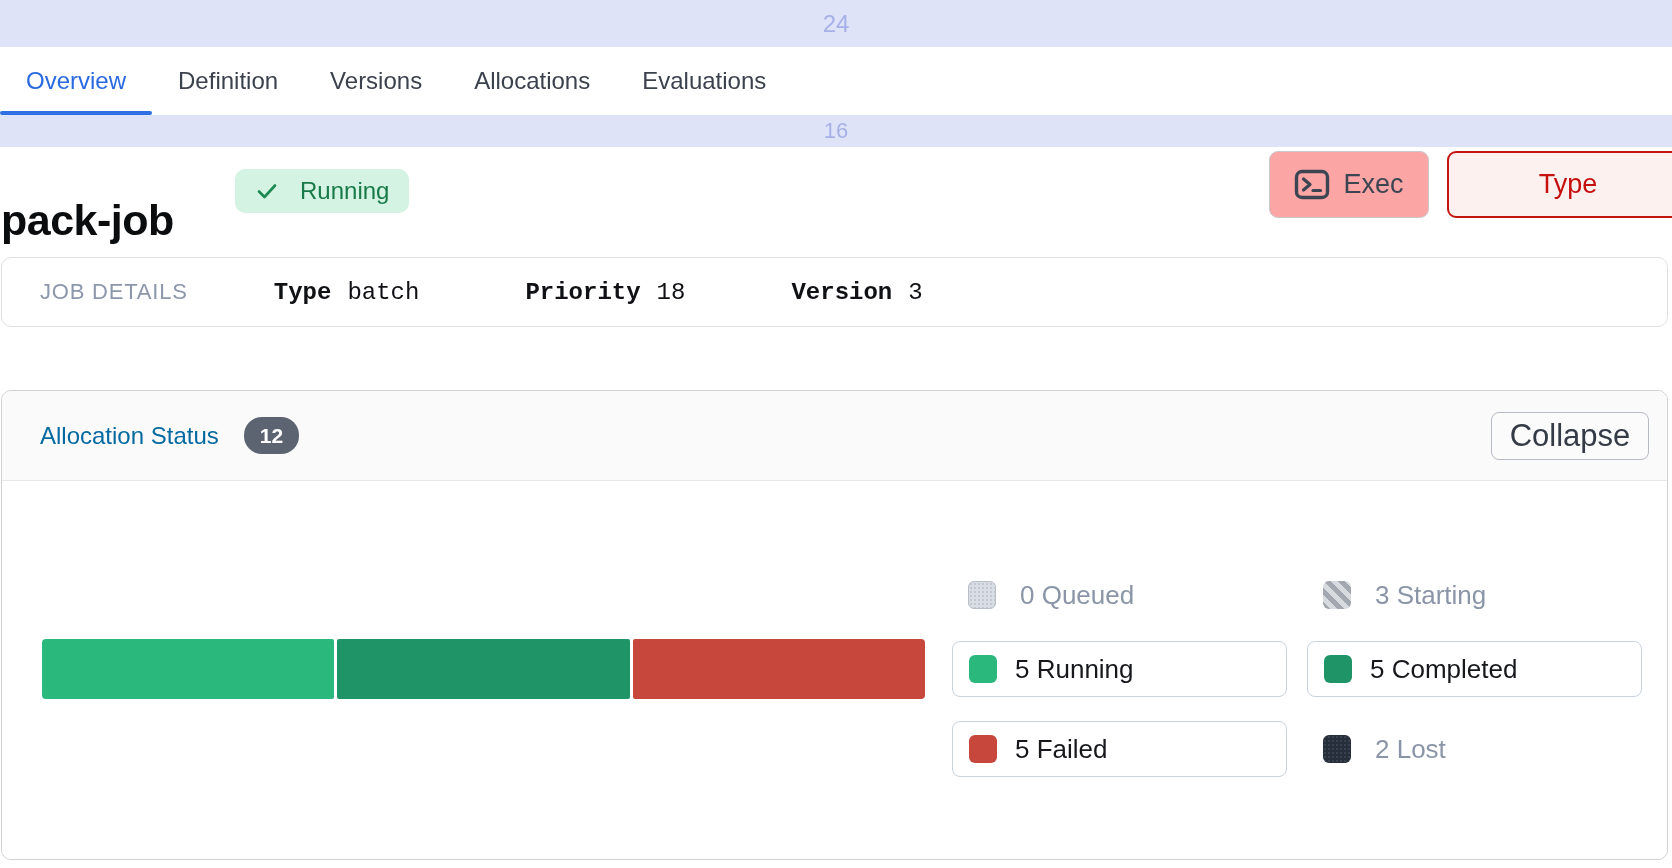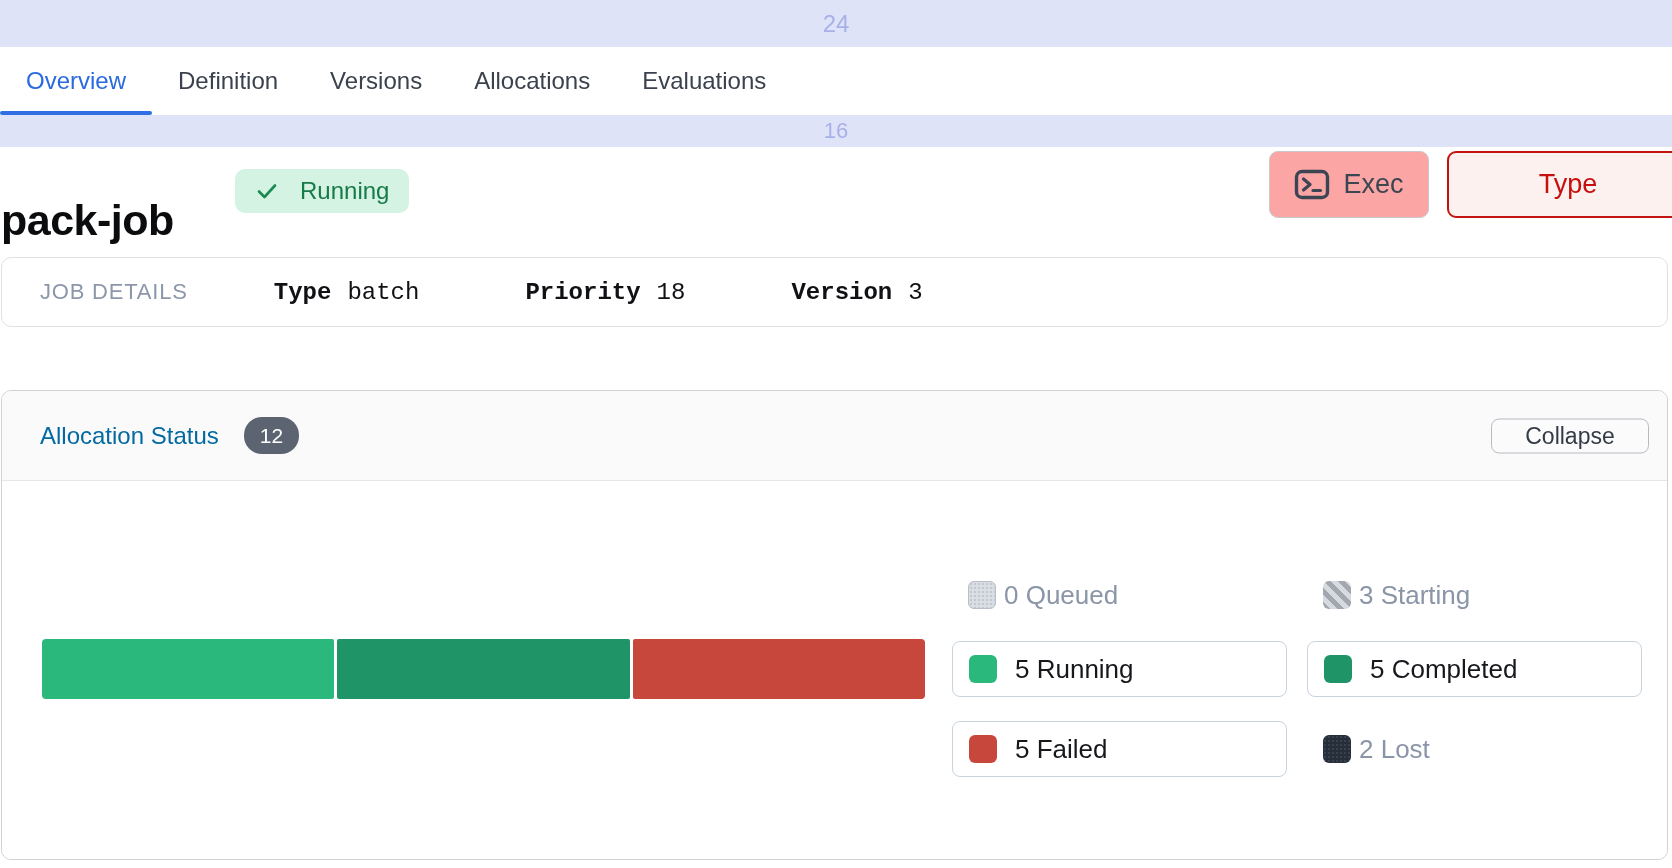--- a/index.html
+++ b/index.html
@@ -48,39 +48,39 @@
   .field .lbl { font-weight:bold; color:#101114; }
   .field .val { color:#101114; }
 
   
   .panel { position:absolute; left:1px; right:4px; top:390px; height:470px;
            border:1.5px solid #d0d0d5; border-radius:10px; overflow:hidden; background:#fff; }
   .panel-header { height:90px; background:#fafafa; border-bottom:1px solid #e7e7ea;
                   display:flex; align-items:center; padding-left:38px; position:relative; }
   .panel-title { font-size:24px; color:#0369a1; }
   .count-badge { margin-left:25px; background:#5d6471; color:#ffffff; font-size:21px;
-                 border-radius:18px; padding:8px 16px; line-height:1; }
+                 border-radius:18px; padding:8px 16px; line-height:1;font-weight:bold; }
   .collapse-btn { position:absolute; right:18px; top:50%; transform:translateY(-50%);
-                  width:158px; height:35px; border:1.5px solid #b6bac1; border-radius:8px;
-                  background:#fbfbfc; font-size:23px; color:#343b47;
+                  width:158px; height:48px; border:1.5px solid #b6bac1; border-radius:8px;
+                  background:#fbfbfc; font-size:31px; color:#343b47;
                   display:flex; align-items:center; justify-content:center; cursor:pointer; }
   .panel-body { position:relative; height:378px; background:#fff; }
 
   
   .alloc-bar { position:absolute; left:40px; top:158px; width:883px; height:60px;
                display:flex; gap:3px; }
   .seg { border-radius:2px; }
   .seg:first-child { border-radius:4px 2px 2px 4px; }
   .seg:last-child { border-radius:2px 4px 4px 2px; }
 
   
   .legend-item { position:absolute; width:335px; height:56px; display:flex; align-items:center; }
   .legend-item.boxed { border:1.5px solid #c8d3de; border-radius:8px; background:#fff;
                        padding-left:16px; gap:18px; font-size:26px; color:#17181c; cursor:pointer; }
-  .legend-item.plain { padding-left:16px; gap:8px; font-size:26px; color:#8b95a8; }
+  .legend-item.plain { padding-left:16px; gap:24px; font-size:26px; color:#8b95a8; }
   .swatch { width:28px; height:28px; border-radius:6px; flex:none; }
   .swatch.dots-light { background-color:#d9dde4; border:1px solid #b9bec7;
      background-image:radial-gradient(#c2c7d0 1.1px, transparent 1.1px); background-size:4px 4px; }
   .swatch.stripes { background:repeating-linear-gradient(45deg,#a2a7b0 0 5px,#d7dade 5px 10px); }
   .swatch.dots-dark { background-color:#262e3a;
      background-image:radial-gradient(#39414f 1.1px, transparent 1.1px); background-size:4px 4px; }
 </style>
 </head>
 <body>
 

